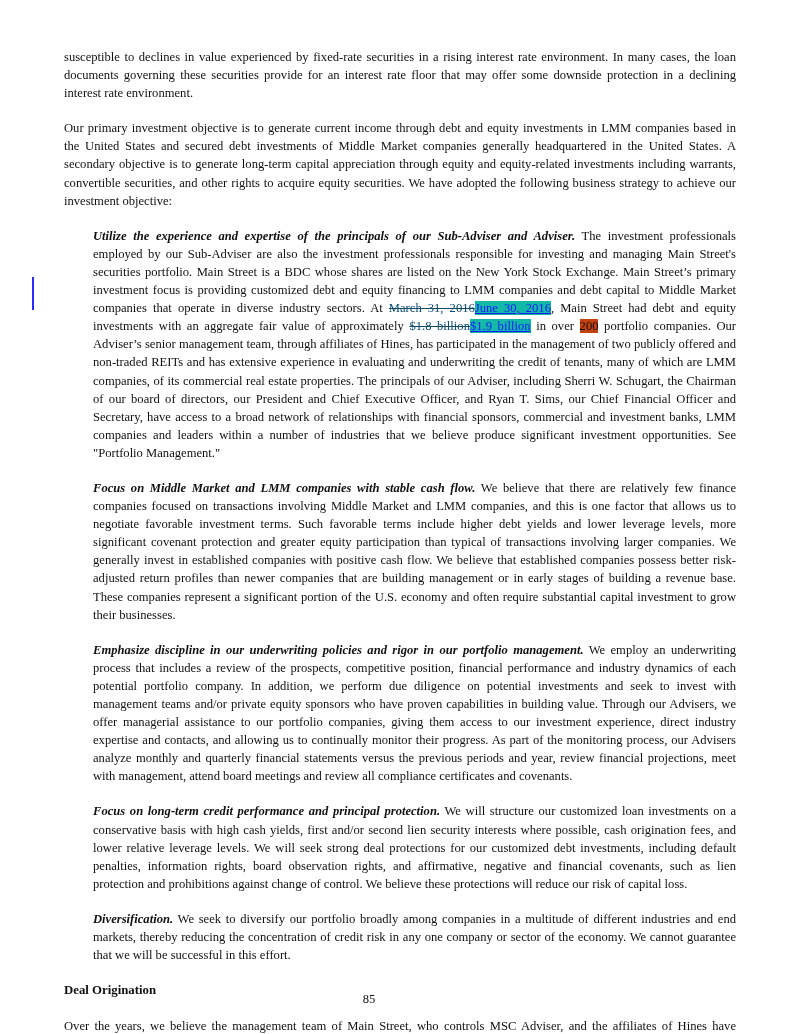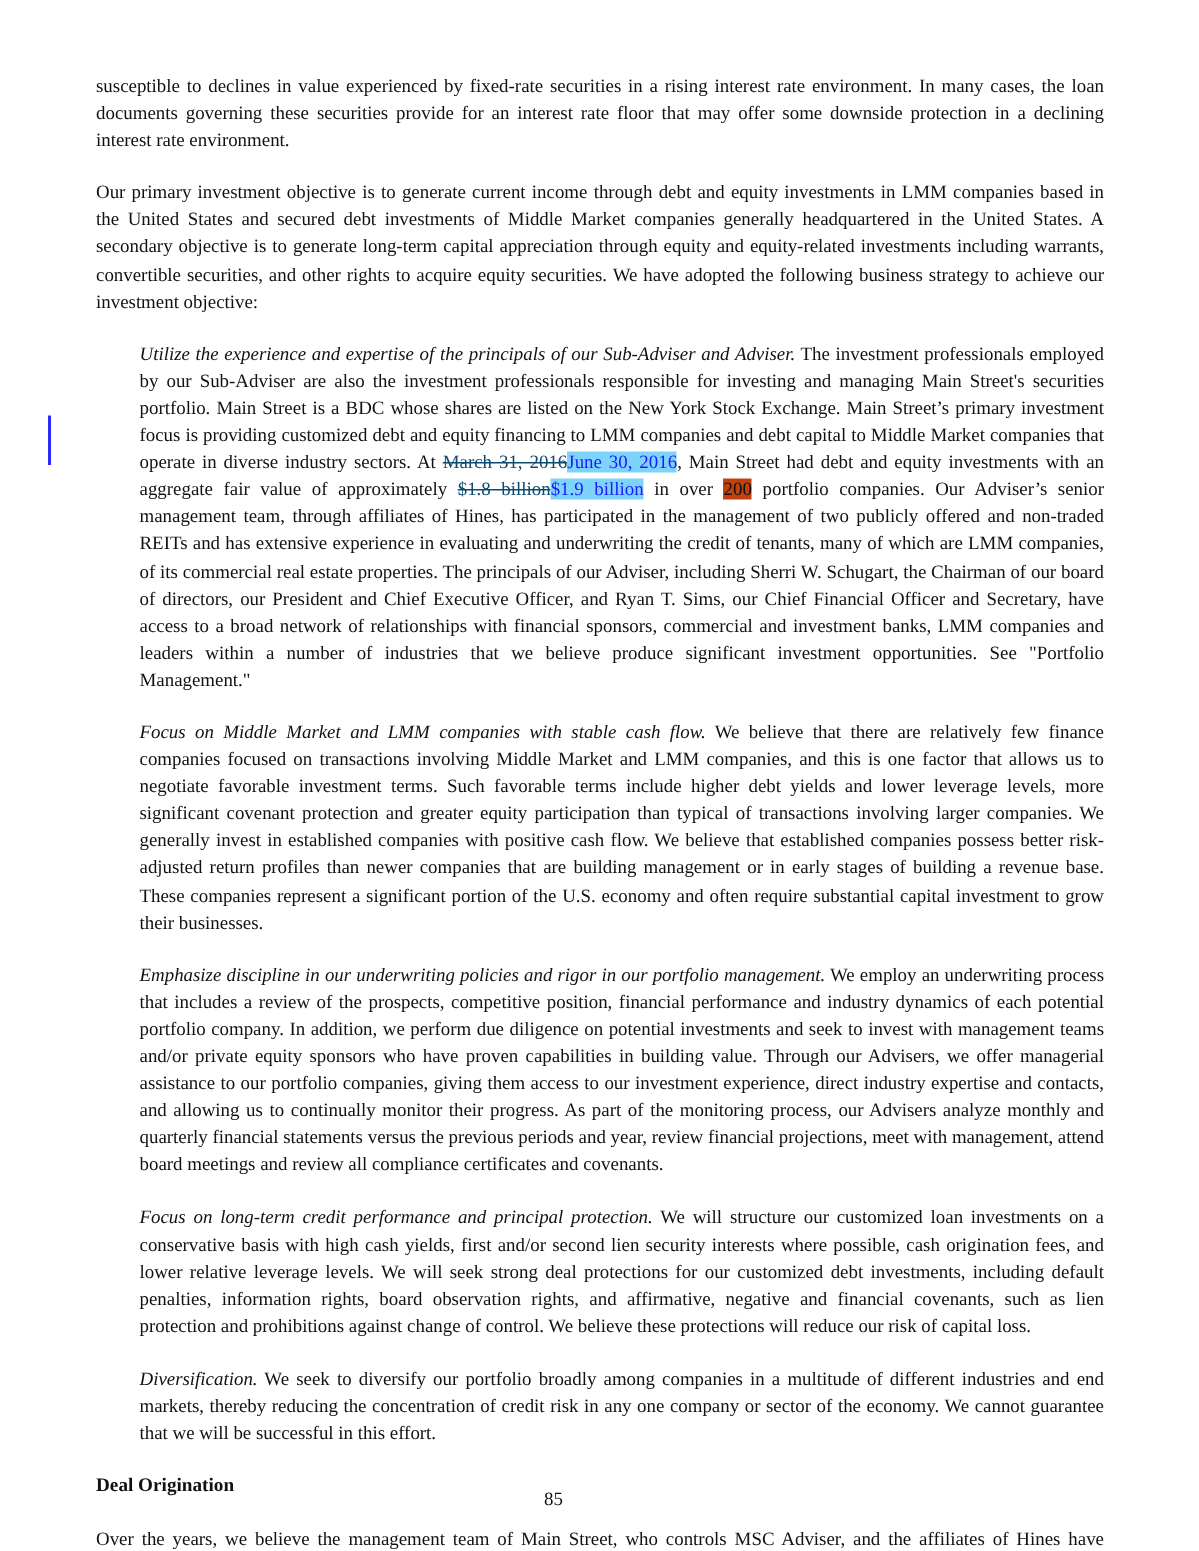--- a/index.html
+++ b/index.html
@@ -9,23 +9,23 @@
       color: #111111;
     }
     .page {
       position: absolute; left: 47px; top: 31px; width: 706px;
       font-size: 12.6px; line-height: 18.1px;
     }
     p { margin: 17px; text-align: justify; }
     .para { margin-bottom: 17px; }
     .heading { font-weight: bold; margin-bottom: 18px; font-size: 12.8px; }
     .sub { padding-left: 29px; margin-bottom: 6px; }
-    .sub .lead { font-weight: normal; font-style: italic; }
+    .sub .lead { font-weight: bold; font-style: italic; }
     .del { color: #0c4a6e; text-decoration: line-through; }
-    .ins { color: #1a1aff; background: #7dd3fc; }
+    .ins { color: #1a1aff; text-decoration: underline; background: #14b8a6; }
     .hl { background: #c2410c; }
     .change-bar {
       position: absolute; left: 32px; top: 277px; width: 2px; height: 33px;
       background: #2b2bff;
     }
     .page-number {
       position: absolute; left: 0; width: 738px; top: 992px;
       text-align: center; font-size: 12.6px;
     }
   </style>

